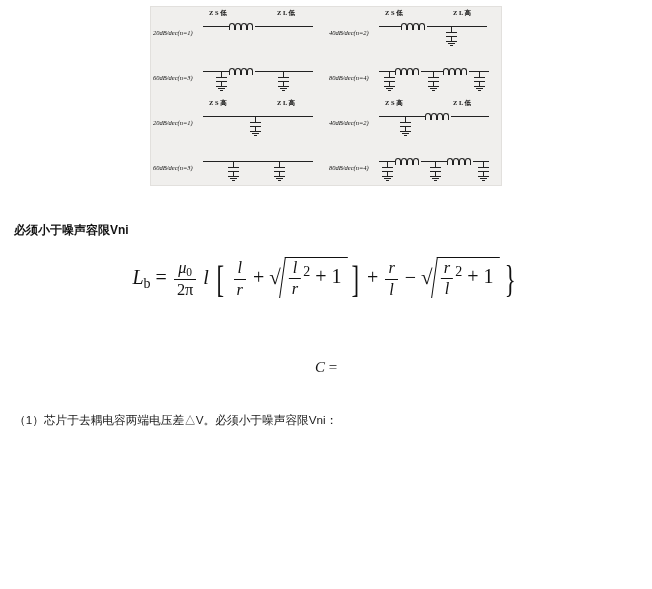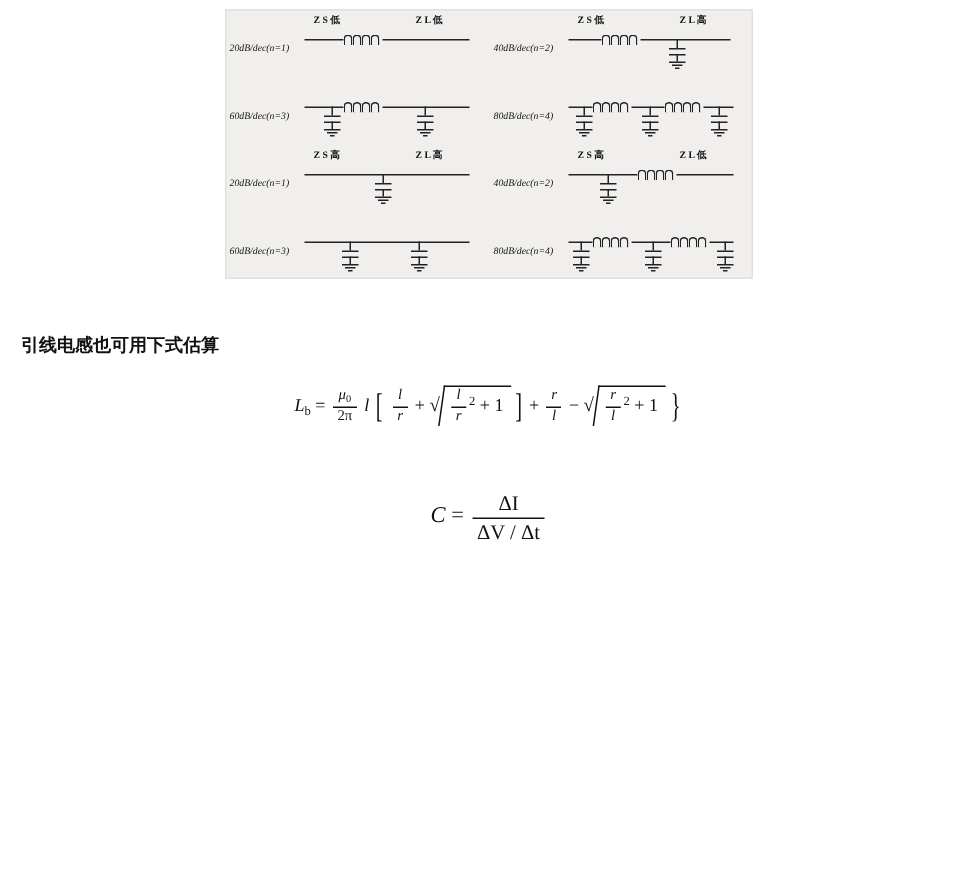--- a/index.html
+++ b/index.html
@@ -173,22 +173,22 @@
   .spacer-sm { height: 12px; }
 
   
   .formula {
     text-align: center;
     font-family: "Liberation Serif", serif;
     color: #111;
   }
   .formula-1 {
     margin-top: 18px;
-    margin-bottom: 6px;
-    font-size: 12px;
+    margin-bottom: 20px;
+    font-size: 20px;
   }
   .formula-2 {
     margin-top: 16px;
     margin-bottom: 10px;
     font-size: 15px;
   }
   .formula-3 {
     margin-top: 14px;
     font-size: 15px;
   }
@@ -509,21 +509,21 @@
             </div>
         </div>
       </div>
 
     </div>
   </div>
 
 
   <div class="body-text">
 
-    <div class="h-bold">引线电感也可用下式估算</div>
+    <div class="h-bold">必须小于噪声容限Vni</div>
 
 
     <div class="formula formula-1">
       <span class="ital">L</span><span class="sub">b</span>
       <span>=</span>
       <span class="frac">
         <span class="num"><span class="ital">μ</span><span class="sub">0</span></span>
         <span class="den">2π</span>
       </span>
       <span class="ital">l</span>
@@ -553,27 +553,24 @@
         </span><span class="sup">2</span> + <span>1</span>
       </span></span>
       <span class="bigbr">}</span>
     </div>
 
     <div class="spacer-lg"></div>
 
     <div class="formula formula-2">
       <span class="ital">C</span>
       <span>=</span>
-      <span class="frac" style="font-size:0.92em;">
-        <span class="num">ΔI</span>
-        <span class="den">ΔV / Δt</span>
-      </span>
     </div>
 
     <div class="spacer-sm"></div>
 
 
     <div class="spacer-sm"></div>
 
+    <div class="para">（1）芯片于去耦电容两端电压差△V。必须小于噪声容限Vni：</div>
 
 
   </div>
 </div>
 
 </body></html>

